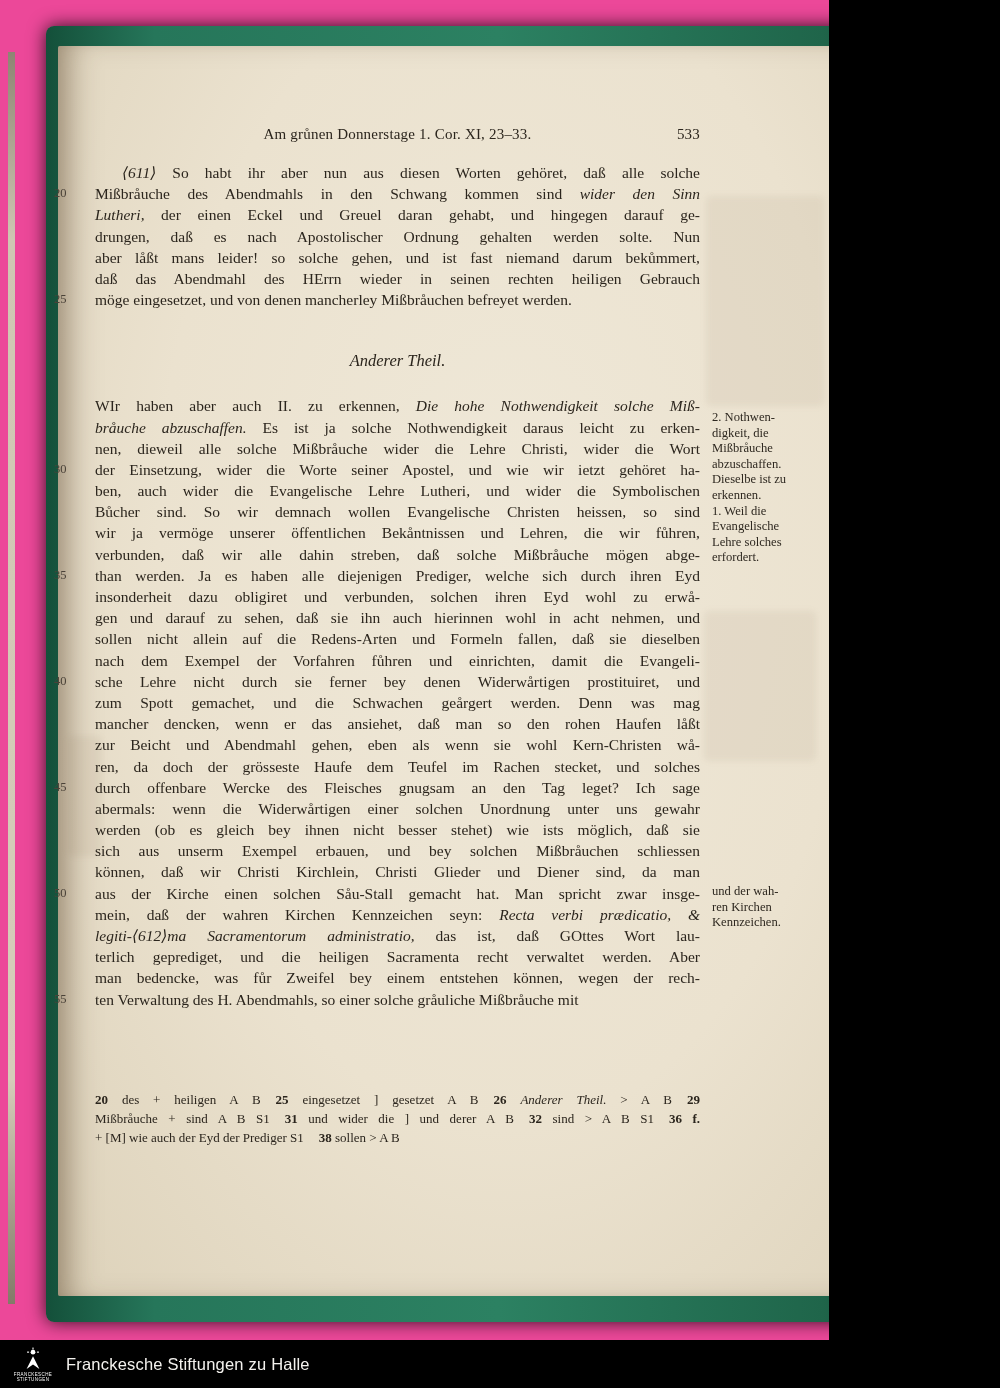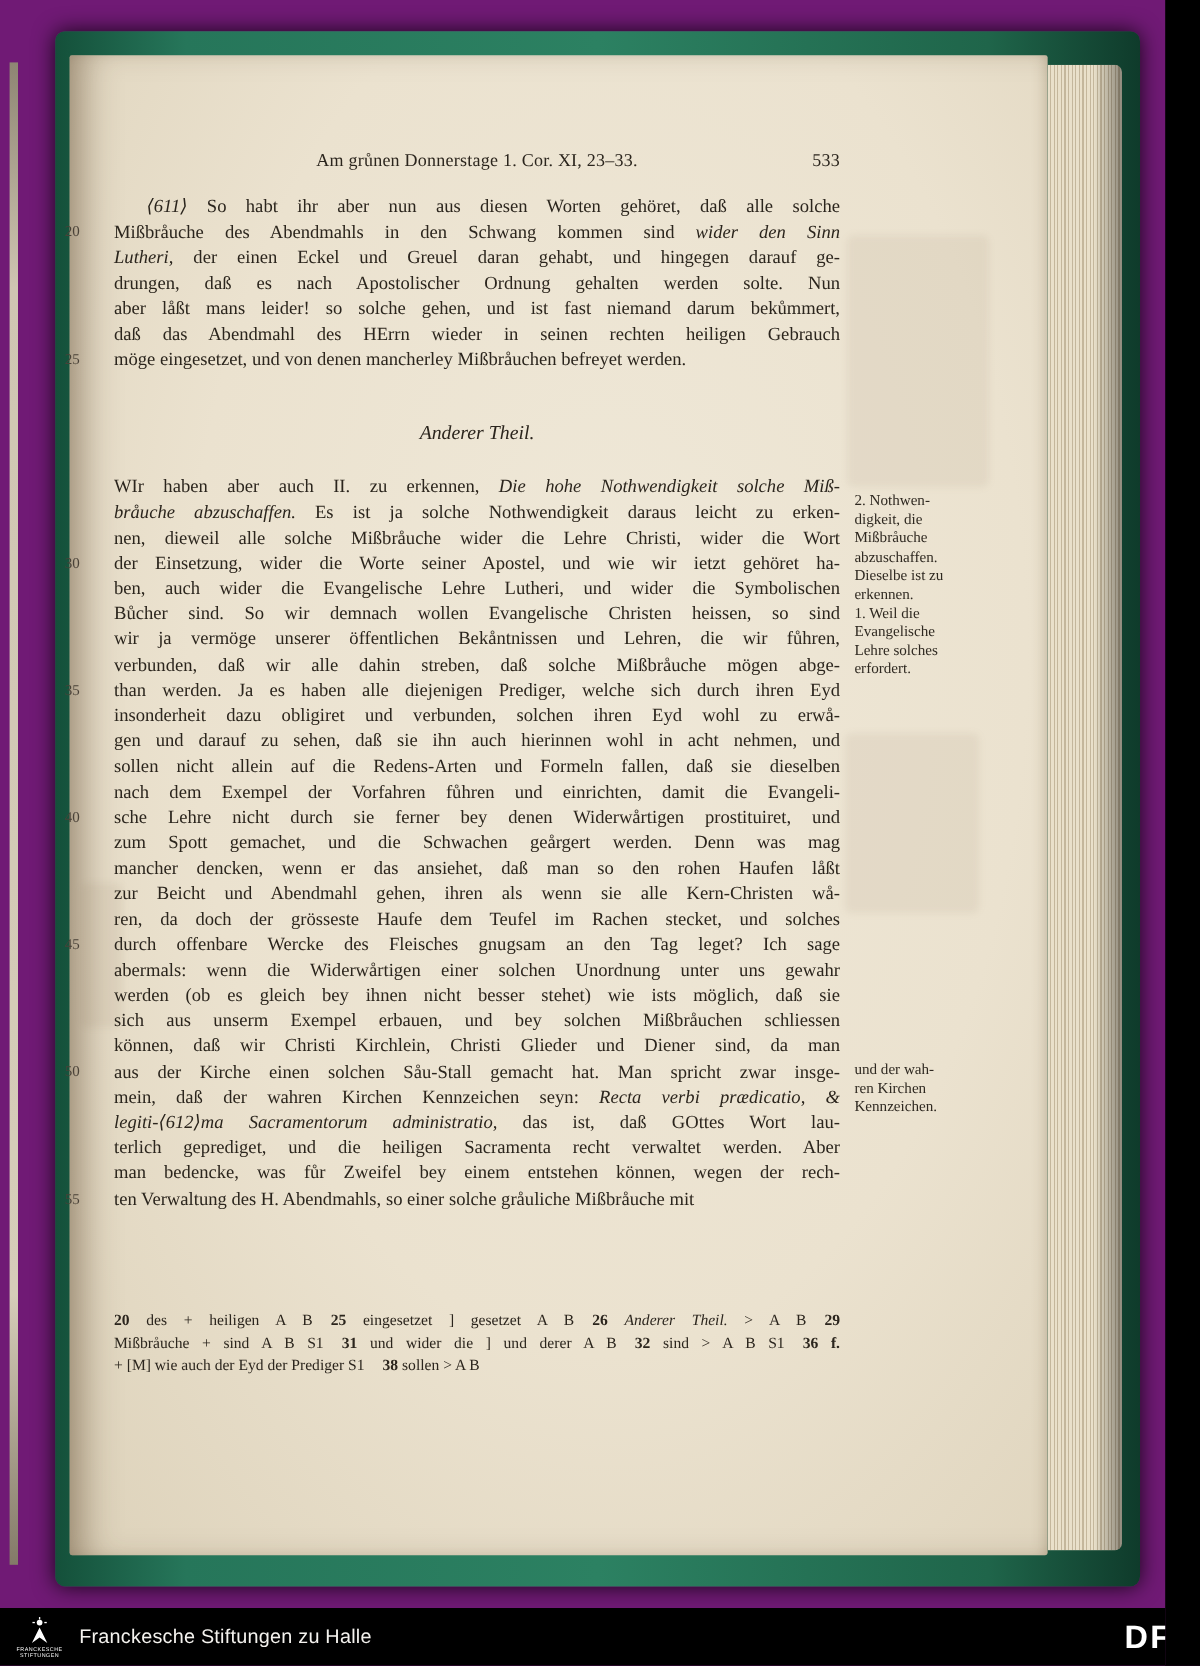--- a/index.html
+++ b/index.html
@@ -1,16 +1,16 @@
 <!DOCTYPE html>
 <html><head>
 <meta charset="utf-8">
 <style>
   html,body{margin:0;padding:0;background:#000;}
-  .stage{position:relative;width:971px;height:1388px;background:#701a75;overflow:hidden;
+  .stage{position:relative;width:829px;height:1388px;background:#ec4899;overflow:hidden;
          font-family:"Liberation Serif","DejaVu Serif","DejaVu Sans",serif;color:#2b251d;}
 
   
   .book{position:absolute;left:46px;top:26px;width:904px;height:1296px;border-radius:8px;
         background:linear-gradient(90deg,#14503a,#26765a 12%,#2c8162 50%,#1f654a 86%,#0f3b2b);
         box-shadow:0 0 18px rgba(0,0,0,.8);}
   .left-edge{position:absolute;left:8px;top:52px;width:7px;height:1252px;
         background:linear-gradient(180deg,#8e8573,#cfc6b2 15%,#d6cdb9 82%,#837a68);}
   .stack{position:absolute;left:873px;top:54px;width:62px;height:1238px;border-radius:0 6px 6px 0;
         background:
@@ -155,21 +155,21 @@
             <span class="lineno">40</span>
             <span class="lt"><span class="t">sche Lehre nicht durch sie ferner bey denen Widerwårtigen prostituiret, und</span></span>
           </div>
           <div class="line">
             <span class="lt"><span class="t">zum Spott gemachet, und die Schwachen geårgert werden. Denn was mag</span></span>
           </div>
           <div class="line">
             <span class="lt"><span class="t">mancher dencken, wenn er das ansiehet, daß man so den rohen Haufen låßt</span></span>
           </div>
           <div class="line">
-            <span class="lt"><span class="t">zur Beicht und Abendmahl gehen, ihren als wenn sie alle Kern-Christen wå-</span></span>
+            <span class="lt"><span class="t">zur Beicht und Abendmahl gehen, eben als wenn sie wohl Kern-Christen wå-</span></span>
           </div>
           <div class="line">
             <span class="lt"><span class="t">ren, da doch der grösseste Haufe dem Teufel im Rachen stecket, und solches</span></span>
           </div>
           <div class="line">
             <span class="lineno">45</span>
             <span class="lt"><span class="t">durch offenbare Wercke des Fleisches gnugsam an den Tag leget? Ich sage</span></span>
           </div>
           <div class="line">
             <span class="lt"><span class="t">abermals: wenn die Widerwårtigen einer solchen Unordnung unter uns gewahr</span></span>

